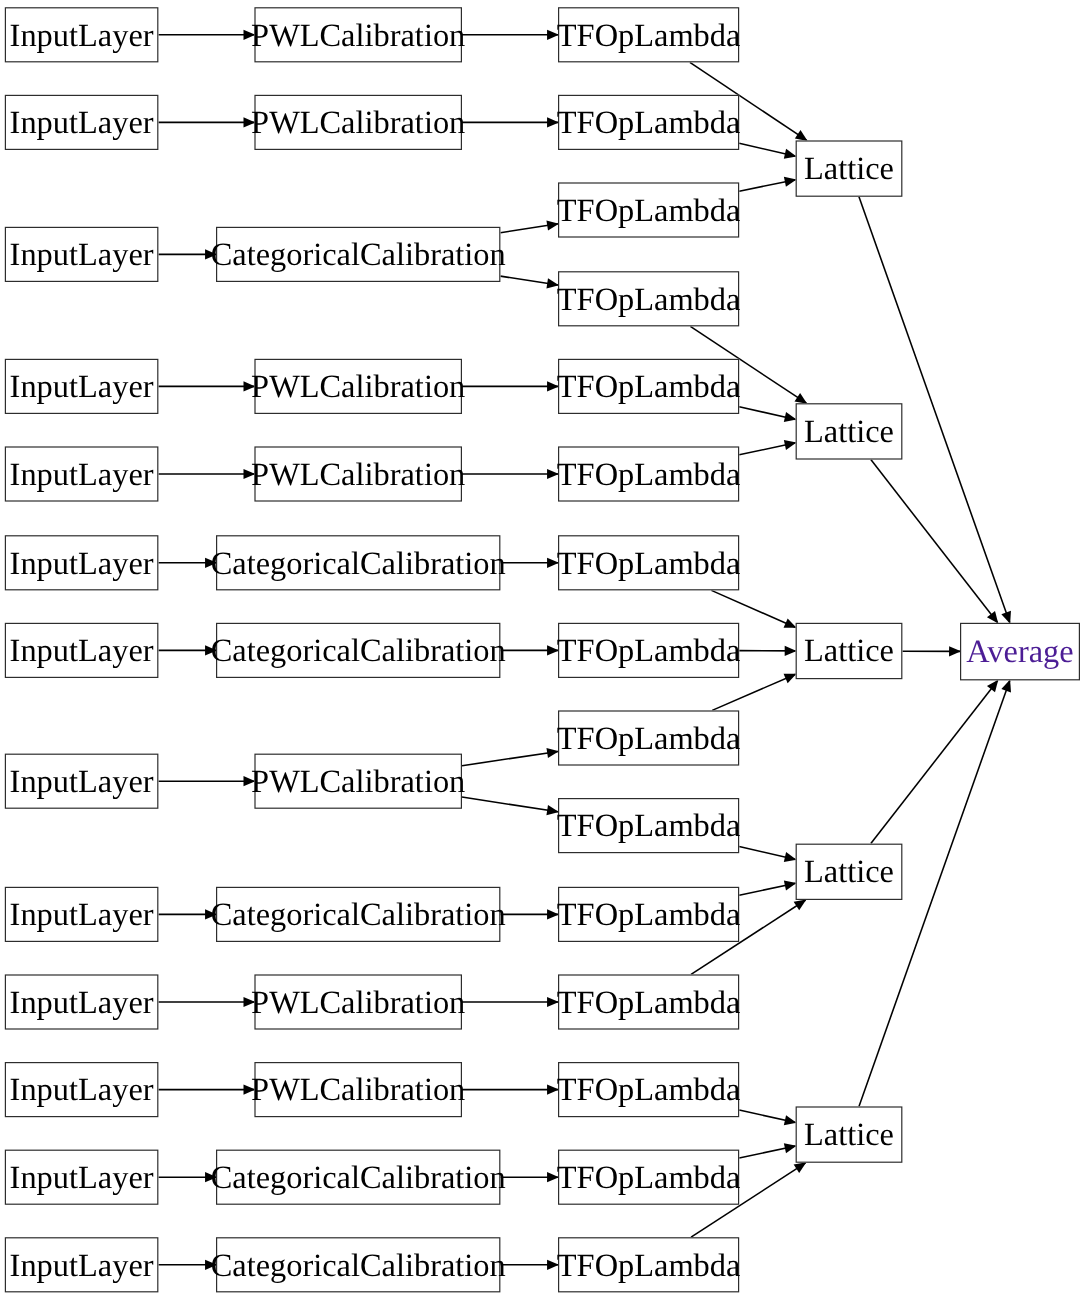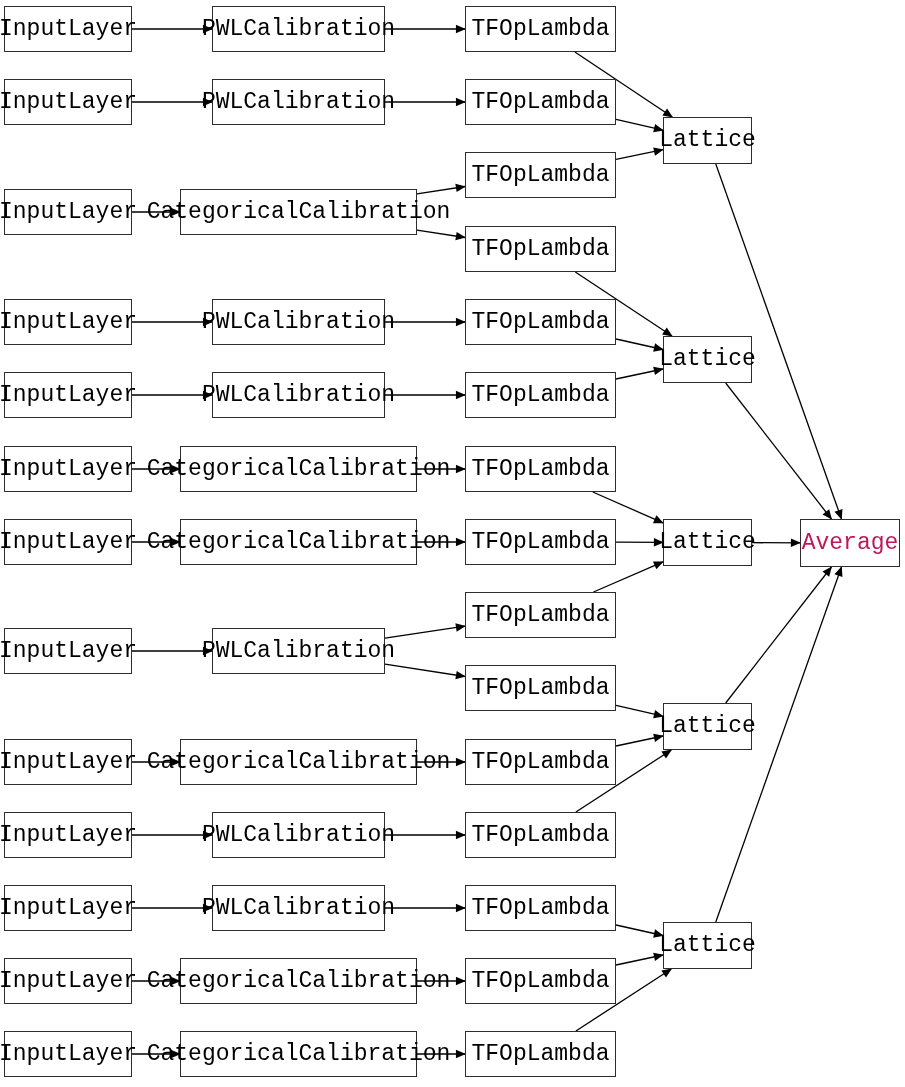--- a/index.html
+++ b/index.html
@@ -15,25 +15,24 @@
     pointer-events: none;
   }
   .node {
     position: absolute;
     box-sizing: border-box;
     background: #ffffff;
     border: 1.5px solid #2d2d2d;
     display: flex;
     align-items: center;
     justify-content: center;
-    font-size: 23px;
+    font-size: 27px;
     line-height: 1;
     color: #000000;
     white-space: nowrap;
-    font-family: Liberation Mono, monospace;
   }
 </style>
 </head>
 <body>
 
 <div id="canvas" style="width: 905px; height: 1087px; background: rgb(255, 255, 255);">
   <svg id="edges" xmlns="http://www.w3.org/2000/svg" width="905" height="1087">
     <defs>
       <marker id="arrow" viewBox="0 0 10 10" refX="9.2" refY="5" markerWidth="10" markerHeight="7.6" orient="auto-start-reverse">
         <path d="M 0 0.7 L 10 5 L 0 9.3 z" fill="#000000"></path>
@@ -127,14 +126,14 @@
     <div class="node" style="left: 465px; top: 739px; width: 151px; height: 46px; border-color: rgb(45, 45, 45); background: rgb(255, 255, 255); color: rgb(0, 0, 0);">TFOpLambda</div>
     <div class="node" style="left: 465px; top: 812px; width: 151px; height: 46px; border-color: rgb(45, 45, 45); background: rgb(255, 255, 255); color: rgb(0, 0, 0);">TFOpLambda</div>
     <div class="node" style="left: 465px; top: 885px; width: 151px; height: 46px; border-color: rgb(45, 45, 45); background: rgb(255, 255, 255); color: rgb(0, 0, 0);">TFOpLambda</div>
     <div class="node" style="left: 465px; top: 958px; width: 151px; height: 46px; border-color: rgb(45, 45, 45); background: rgb(255, 255, 255); color: rgb(0, 0, 0);">TFOpLambda</div>
     <div class="node" style="left: 465px; top: 1031px; width: 151px; height: 46px; border-color: rgb(45, 45, 45); background: rgb(255, 255, 255); color: rgb(0, 0, 0);">TFOpLambda</div>
     <div class="node" style="left: 663px; top: 117px; width: 89px; height: 47px; border-color: rgb(45, 45, 45); background: rgb(255, 255, 255); color: rgb(0, 0, 0);">Lattice</div>
     <div class="node" style="left: 663px; top: 336px; width: 89px; height: 47px; border-color: rgb(45, 45, 45); background: rgb(255, 255, 255); color: rgb(0, 0, 0);">Lattice</div>
     <div class="node" style="left: 663px; top: 519px; width: 89px; height: 47px; border-color: rgb(45, 45, 45); background: rgb(255, 255, 255); color: rgb(0, 0, 0);">Lattice</div>
     <div class="node" style="left: 663px; top: 703px; width: 89px; height: 47px; border-color: rgb(45, 45, 45); background: rgb(255, 255, 255); color: rgb(0, 0, 0);">Lattice</div>
     <div class="node" style="left: 663px; top: 922px; width: 89px; height: 47px; border-color: rgb(45, 45, 45); background: rgb(255, 255, 255); color: rgb(0, 0, 0);">Lattice</div>
-    <div class="node" style="left: 800px; top: 519px; width: 100px; height: 48px; border-color: rgb(45, 45, 45); background: rgb(255, 255, 255); color: #be185d;">Average</div>
+    <div class="node" style="left: 800px; top: 519px; width: 100px; height: 48px; border-color: rgb(45, 45, 45); background: rgb(255, 255, 255); color: #4c1d95;">Average</div>
   </div>
 
 </body></html>

